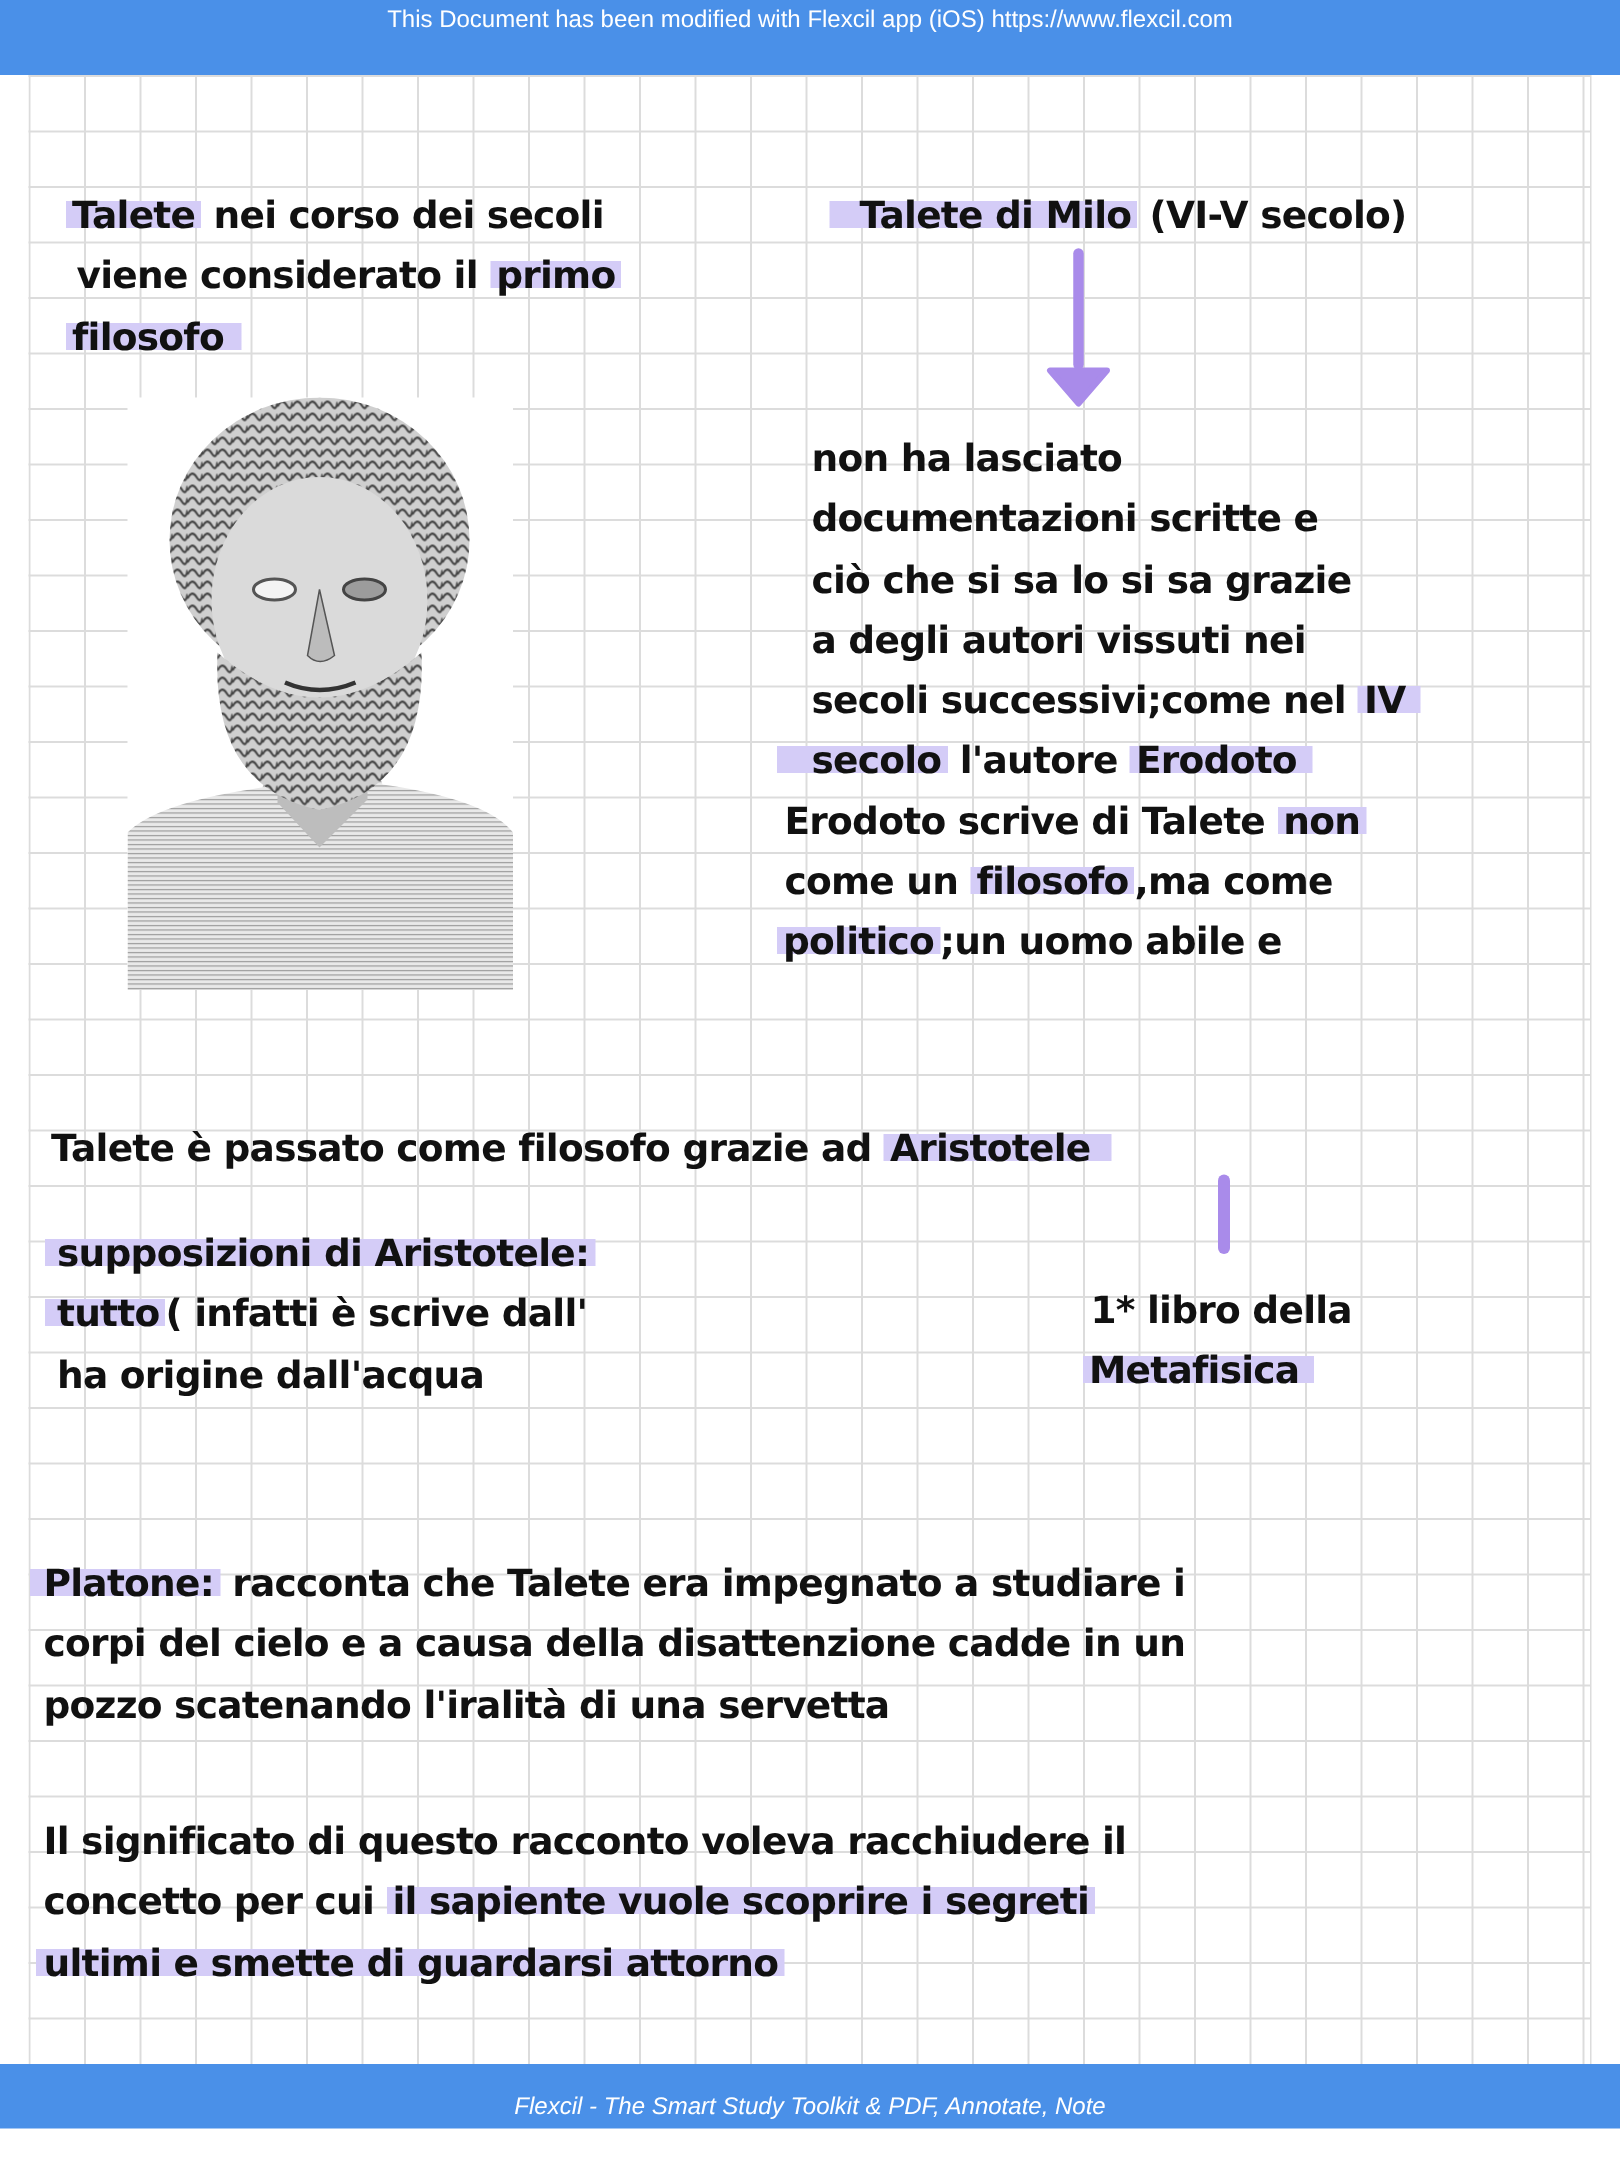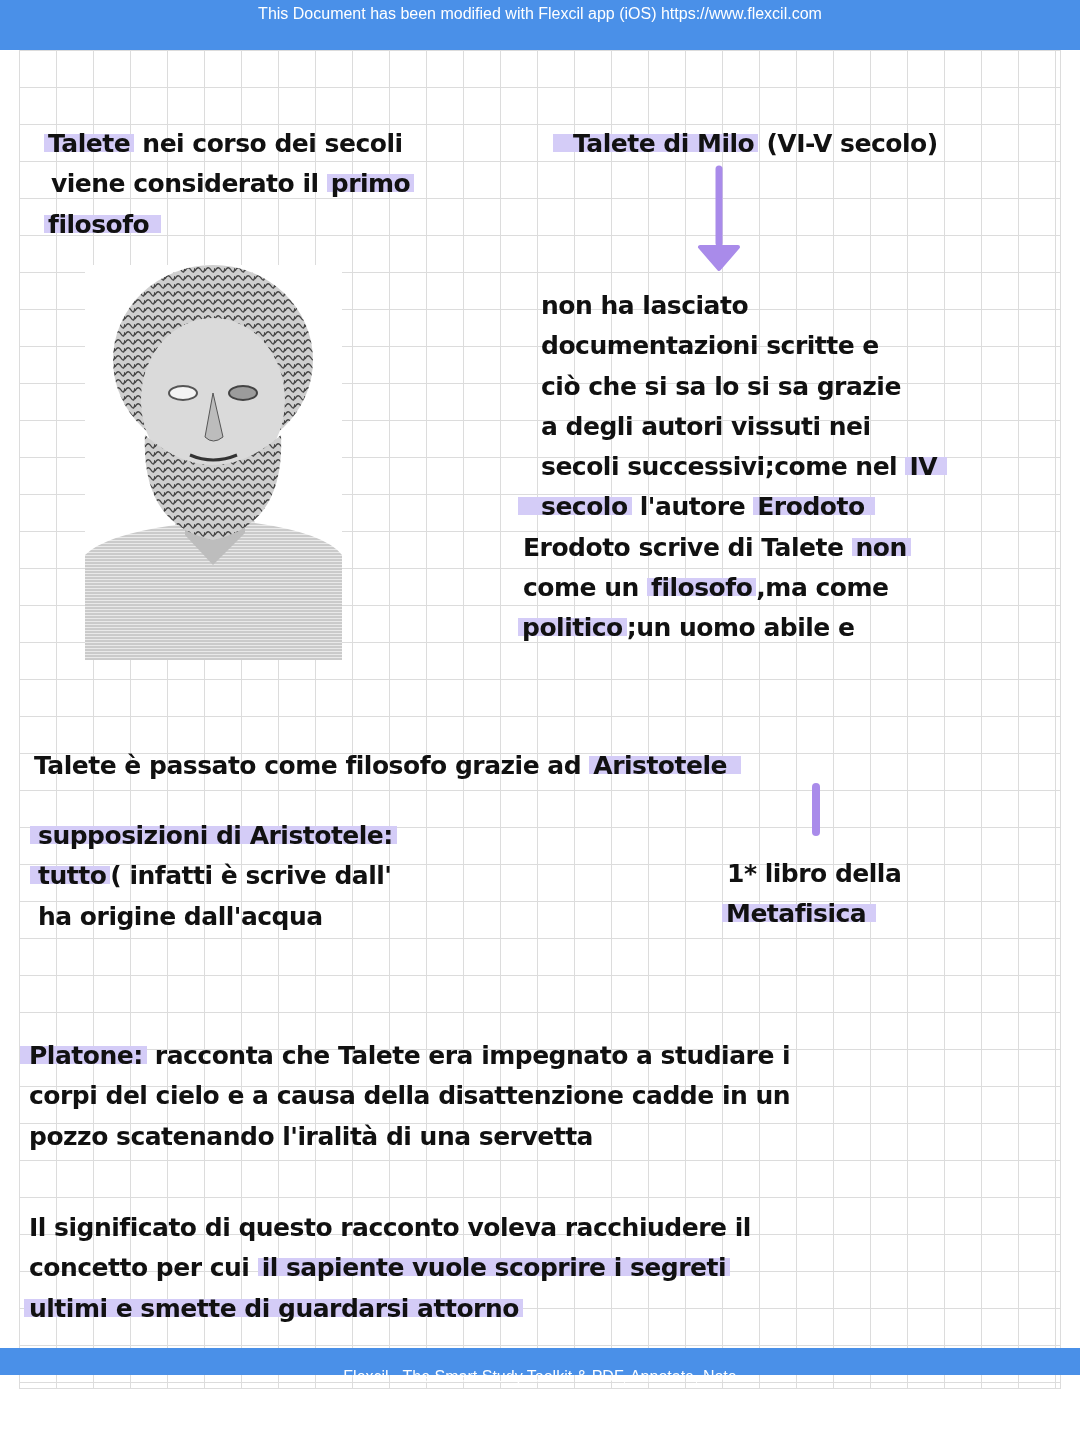--- a/index.html
+++ b/index.html
@@ -9,21 +9,21 @@
     font-family: "DejaVu Sans", sans-serif;
   }
   .topbar, .bottombar {
     position: absolute; left: 0; width: 1080px;
     background: #4a90e8; color: #ffffff;
     font-family: "Liberation Sans", sans-serif;
     font-size: 16px; text-align: center;
   }
   .topbar { top: 0; height: 50px; line-height: 56px; box-sizing: border-box; line-height: 56px; }
   .topbar span { position: relative; top: -14px; }
-  .bottombar { top: 1348px; height: 27px; }
+  .bottombar { top: 1376px; height: 43px; font-style: italic; }
   .bottombar span { position: absolute; left: 0; right: 0; top: 20px; }
   .grid {
     position: absolute; left: 19px; top: 50px; width: 1041px; height: 1338px;
     background-color: #ffffff;
     background-image:
       linear-gradient(to right, #dcdcdc 1px, transparent 1px),
       linear-gradient(to bottom, #dcdcdc 1px, transparent 1px);
     background-size: 37px 37px;
     border-right: 1px solid #dcdcdc; border-bottom: 1px solid #dcdcdc;
   }

